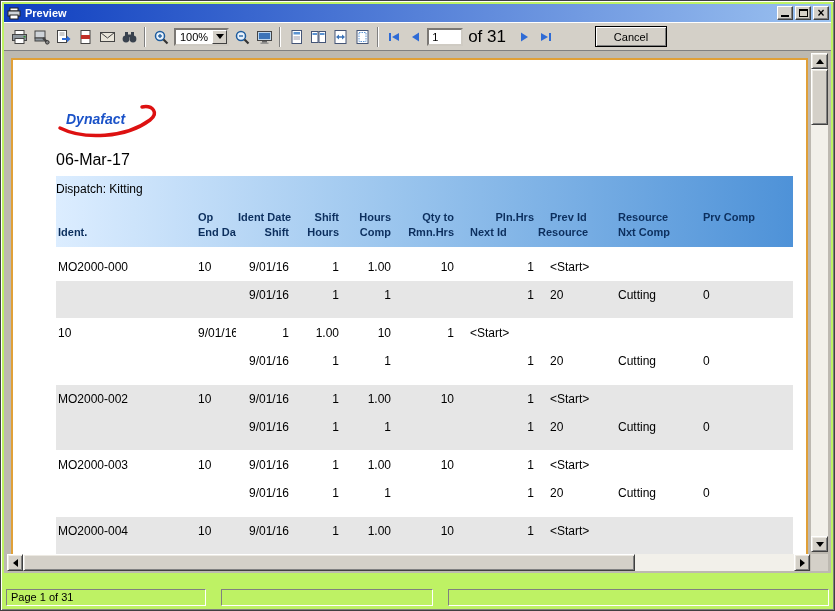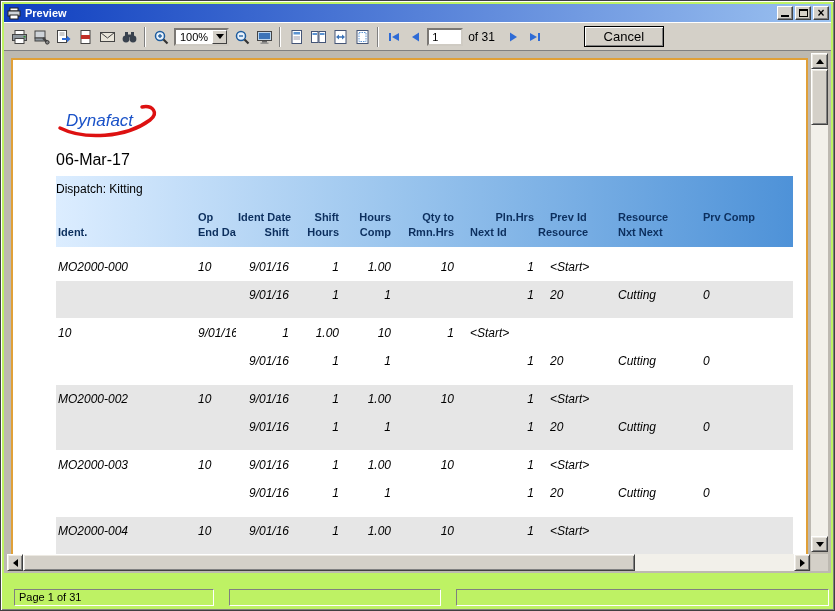--- a/index.html
+++ b/index.html
@@ -54,64 +54,64 @@
   .combo-value { font-size: 11px; padding: 1px 4px 0 4px; min-width: 32px; }
   .combo-btn {
     width: 15px; padding: 0;
     background: #d4d0c8; border: 1px solid; border-color: #fff #404040 #404040 #fff;
     display: flex; align-items: center; justify-content: center;
   }
   .page-input {
     width: 36px; height: 18px; border: 2px inset #cfcbc3;
     font-size: 11px; padding: 0 3px; font-family: "Liberation Sans", sans-serif;
   }
-  .of-label { font-size: 12px; margin: 0 7px 0 5px; color: #000; }
+  .of-label { font-size: 17px; margin: 0 7px 0 5px; color: #000; }
   .cancel-btn {
-    margin-left: 38px; width: 80px; height: 21px;
+    margin-left: 38px; width: 72px; height: 21px;
     background: #d4d0c8; border: 1px solid #000;
     box-shadow: inset 1px 1px 0 #ffffff, inset -1px -1px 0 #808080;
-    font-size: 13px; font-family: "Liberation Sans", sans-serif;
+    font-size: 11px; font-family: "Liberation Sans", sans-serif;
   }
   .nav-fill { fill: var(--nav-blue,#2e6bd6); }
   .tri-up    { width:0;height:0;border:4px solid transparent;border-top:0;border-bottom:5px solid #000; }
   .tri-down  { width:0;height:0;border:4px solid transparent;border-bottom:0;border-top:5px solid #000; }
   .tri-left  { width:0;height:0;border:4px solid transparent;border-left:0;border-right:5px solid #000; }
   .tri-right { width:0;height:0;border:4px solid transparent;border-right:0;border-left:5px solid #000; }
   
   .preview { flex: 1; position: relative; background: #bdb9b1; border-top: 1px solid #808080; overflow: hidden; }
   .page {
     position: absolute; left: 7px; top: 7px; right: 23px; bottom: 19px;
     background: #fff;
     border: 2px solid var(--accent-orange,#e0a038); border-bottom: none;
     overflow: hidden;
   }
   .report { padding: 38px 0 0 43px; width: 782px; color: #000; }
   .logo { position: relative; width: 112px; height: 48px; }
   .logo-text {
     position: absolute; left: 10px; top: 13px;
-    font-size: 17px; font-weight: 400; font-style: italic;
+    font-size: 14px; font-weight: 700; font-style: italic;
     color: var(--logo-blue,#1a52c8);
   }
   .logo-swoosh { position: absolute; left: 0; top: 0; }
   .date-line, .time-line { font-size: 16px; line-height: 20px; }
   .date-line { margin-top: 4px; }
   .band {
     margin-top: 6px; width: 737px;
     background: linear-gradient(90deg, var(--band-light,#dcedff) 0%, #9cc6ee 45%, var(--band-dark,#4e92d8) 100%);
     padding: 6px 0 7px 0;
   }
   .dispatch { font-size: 12px; padding-left: 0; height: 16px; color: #000; }
   .hrow, .trow {
     display: grid;
     grid-template-columns: 140px 40px 55px 50px 52px 63px 80px 80px 85px 92px;
   }
   .hrow { font-size: 11px; font-weight: 700; color: var(--header-text,#0c2f5e); line-height: 15px; }
   .hrow1 { margin-top: 12px; }
   .report-body { margin-top: 6px; width: 737px; }
-  .group { margin-bottom: 10px; font-style: italic; }
+  .group { margin-bottom: 10px; }
   .trow { height: 28px; line-height: 28px; font-size: 12px; }
   .trow.shaded { background: var(--row-shade,#e6e6e6); }
   .group .trow.shaded:last-child { box-shadow: 0 9px 0 0 var(--row-shade,#e6e6e6); }
   .cell { padding: 0 2px; white-space: nowrap; overflow: hidden; }
   .c3, .c4, .c5, .c6, .c7 { text-align: right; }
   .c8 { padding-left: 14px; }
   
   .vscroll { position: absolute; top: 2px; right: 3px; width: 17px; bottom: 21px; background: #f2f0ea; display: flex; flex-direction: column; }
   .hscroll { position: absolute; left: 3px; bottom: 2px; height: 17px; right: 21px; background: #f2f0ea; display: flex; }
   .sbtn, .sthumb {
@@ -119,21 +119,21 @@
     border: 1px solid; border-color: #ffffff #404040 #404040 #ffffff;
     box-shadow: inset 1px 1px 0 #ece9e2, inset -1px -1px 0 #808080;
     display: flex; align-items: center; justify-content: center; padding: 0;
   }
   .sbtn { flex: 0 0 16px; }
   .vthumb { flex: 0 0 56px; }
   .hthumb { flex: 0 0 612px; }
   .sspace { flex: 1; }
   .sb-corner { position: absolute; right: 3px; bottom: 2px; width: 17px; height: 17px; background: #d4d0c8; }
   
-  .statusbar { flex: 0 0 20px; display: flex; gap: 15px; padding: 16px 2px 1px 2px; margin-left: 8px; }
+  .statusbar { flex: 0 0 20px; display: flex; gap: 15px; padding: 16px 2px 1px 2px; }
   .spanel {
     border: 1px solid; border-color: #808080 #ffffff #ffffff #808080;
     font-size: 11px; line-height: 15px; padding: 0 4px; color: #000;
   }
   .spanel1 { flex: 0 0 200px; }
   .spanel2 { flex: 0 0 212px; }
   .spanel3 { flex: 1; }
 </style>
 </head>
 <body>
@@ -329,21 +329,21 @@
             </div>
           <div class="hrow">
               <div class="cell c2">Ident.</div>
               <div class="cell c3">End Date</div>
               <div class="cell c4">Shift</div>
               <div class="cell c5">Hours</div>
               <div class="cell c6">Comp</div>
               <div class="cell c7">Rmn.Hrs</div>
               <div class="cell c8">Next Id</div>
               <div class="cell c9">Resource</div>
-              <div class="cell c10">Nxt Next</div>
+              <div class="cell c10">Nxt Comp</div>
             </div>
         </div>
 
         <div class="report-body">
             <div class="group">
               <div class="trow">
                 <div class="cell c1">MO2000-000</div>
                 <div class="cell c2">10</div>
                 <div class="cell c3">9/01/16</div>
                 <div class="cell c4">1</div>

